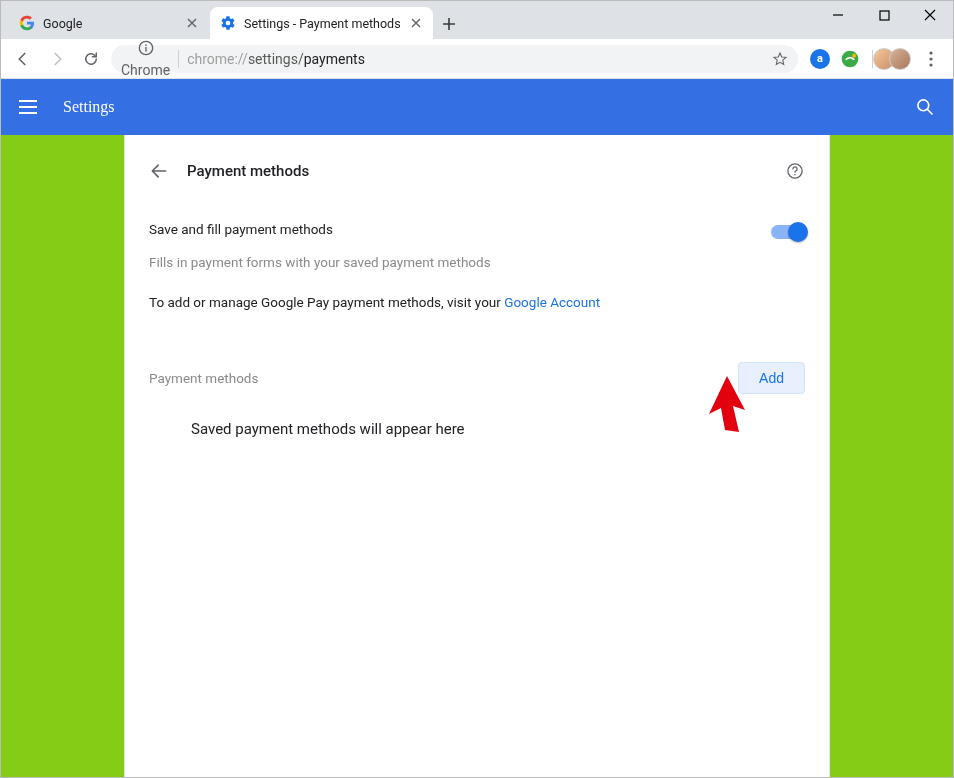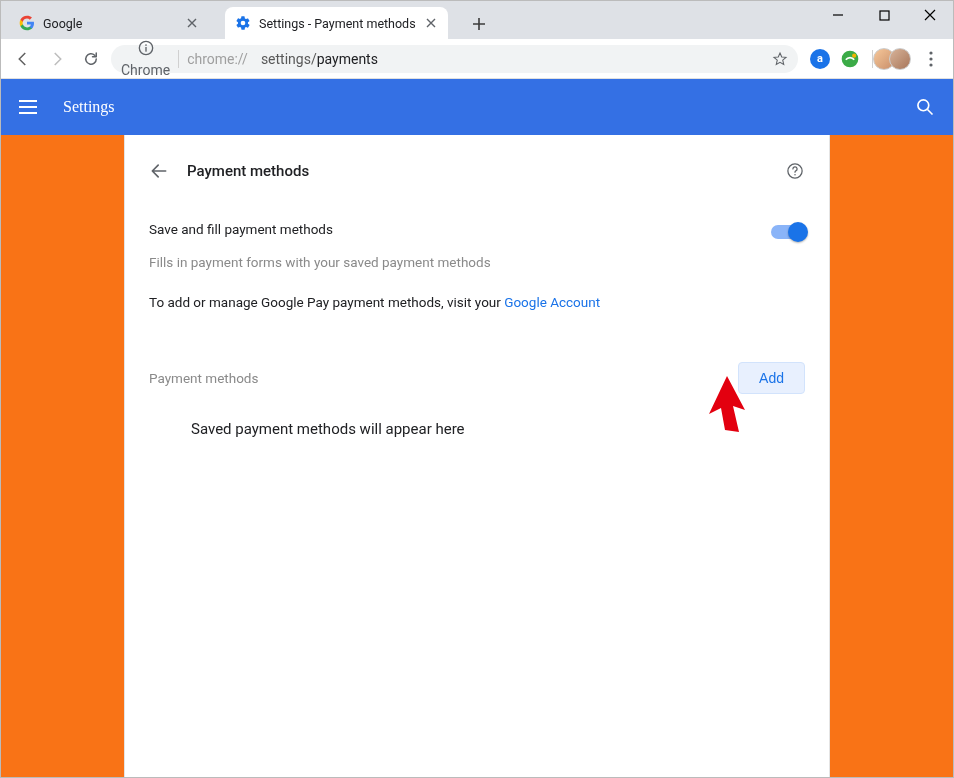--- a/index.html
+++ b/index.html
@@ -3,54 +3,54 @@
 <meta charset="utf-8">
 <style>
   * { box-sizing: border-box; margin: 0; padding: 0; }
   body { font-family: "Segoe UI", Roboto, Arial, sans-serif; font-size: 13px; color: #202124; background: #fff; width: 954px; height: 778px; overflow: hidden; border: 1px solid #bbb; position: relative; }
 
   
   .titlebar { height: 38px; background: #dee1e6; display: flex; align-items: flex-end; position: relative; }
   .win-controls { position: absolute; top: 0; right: 0; display: flex; }
   .win-btn { width: 46px; height: 28px; display: flex; align-items: center; justify-content: center; font-size: 14px; color: #000; }
   .win-btn svg { stroke: #000; }
-  .tabs { display: flex; align-items: flex-end; height: 100%; padding-left: 8px; gap: 16px; }
+  .tabs { display: flex; align-items: flex-end; height: 100%; padding-left: 8px; gap: 1px; }
   .tab { display: flex; align-items: center; height: 32px; padding: 0 10px; gap: 8px; font-size: 12.5px; color: #202124; border-top-left-radius: 8px; border-top-right-radius: 8px; min-width: 200px; max-width: 230px; position: relative; }
   .tab.inactive {}
   .tab.active { background: #fff; }
   .tab-title { flex: 1; white-space: nowrap; overflow: hidden; text-overflow: ellipsis; }
   .tab-close { width: 14px; height: 14px; display: flex; align-items: center; justify-content: center; color: #5f6368; font-size: 14px; }
   .tab-favicon { width: 16px; height: 16px; display: flex; align-items: center; justify-content: center; }
   .newtab { width: 30px; height: 30px; display: flex; align-items: center; justify-content: center; color: #333; font-size: 18px; }
 
   
   .toolbar { height: 40px; background: #fff; display: flex; align-items: center; padding: 0 8px; gap: 6px; border-bottom: 1px solid #e0e0e0; }
   .nav-btn { width: 28px; height: 28px; display: flex; align-items: center; justify-content: center; border-radius: 50%; color: #5f6368; }
   .nav-btn.disabled { color: #b4b4b4; }
   .omnibox { flex: 1; height: 28px; background: #f1f3f4; border-radius: 14px; display: flex; align-items: center; padding: 0 10px; gap: 8px; color: #595959; font-size: 14px; }
   .omni-sec { color: #5f6368; display: flex; align-items: center; gap:6px;flex-direction:column; }
   .omni-url { flex: 1; color: #9f9f9f; }
-  .omni-url .host { color: #595959; margin-left: 13px; }
+  .omni-url .host { color: #595959; }
   .omni-url .emph { color: #202124; }
   .omni-star { color: #5f6368; }
   .ext-icons { display: flex; align-items: center; gap: 10px; padding: 0 6px; }
   .ext-icon { width: 20px; height: 20px; border-radius: 50%; display:flex; align-items:center; justify-content:center; }
   .avatar-pair { display: flex; align-items: center; gap: -4px; }
   .avatar-img { width: 22px; height: 22px; border-radius: 50%; background: linear-gradient(135deg,#f6c89a,#c98e6a); border: 1px solid #ccc; margin-left:-6px; }
   .kebab { width: 28px; height: 28px; display: flex; align-items: center; justify-content: center; color: #5f6368; font-size: 18px; }
 
   
   .settings-header { height: 56px; background: #3470e4; color: #fff; display: flex; align-items: center; padding: 0 18px; }
   .hamburger { width: 24px; height: 24px; display: flex; flex-direction: column; justify-content: center; gap: 4px; margin-right: 20px; }
   .hamburger span { display:block; height: 2px; background: #fff; width: 18px; }
   .settings-title { font-size: 16px; font-weight: 500; font-family: Liberation Serif, serif; }
   .settings-search { margin-left: auto; color: #fff; }
 
   
-  .content-outer { background: #f97316; height: calc(778px - 38px - 40px - 56px); display: flex; justify-content: center; }
+  .content-outer { background: #84cc16; height: calc(778px - 38px - 40px - 56px); display: flex; justify-content: center; }
   .card { width: 706px; background: #fff; border-left: 1px solid #e4e4e4; border-right: 1px solid #e4e4e4; padding: 20px 24px 40px 24px; position: relative; }
 
   .section-header { display: flex; align-items: center; gap: 18px; margin-bottom: 40px; margin-top: 6px; }
   .back-arrow { color: #5f6368; }
   .section-title { font-size: 15px; font-weight: 500; color: #202124; }
   .help-icon { margin-left: auto; color: #5f6368; width: 20px; height:20px; display:flex; align-items:center; justify-content:center; }
 
   .setting-row { display: flex; align-items: flex-start; justify-content: space-between; margin-bottom: 24px; }
   .setting-text { max-width: 520px; }
   .setting-title { font-size: 13.5px; color: #202124; margin-bottom: 17px; }

